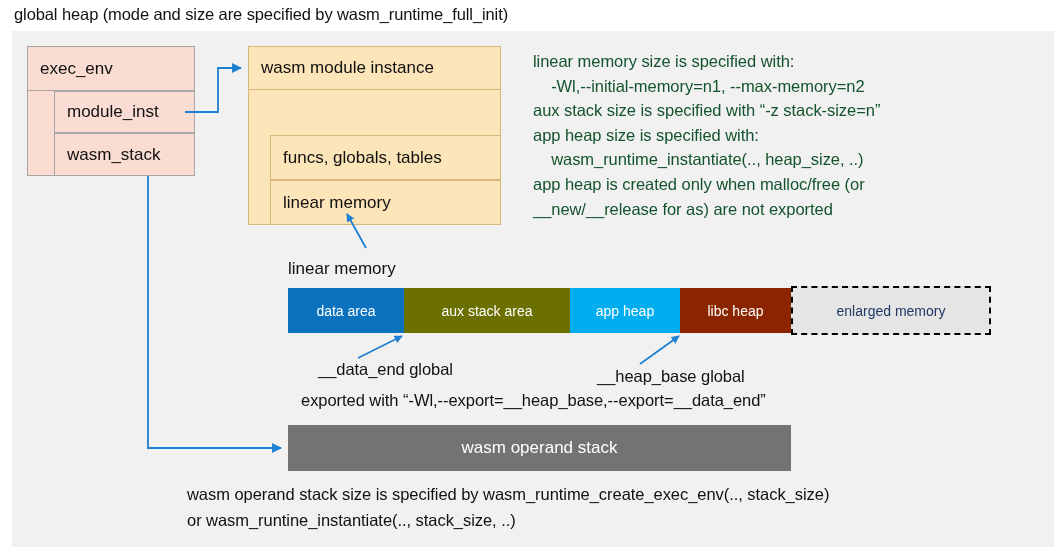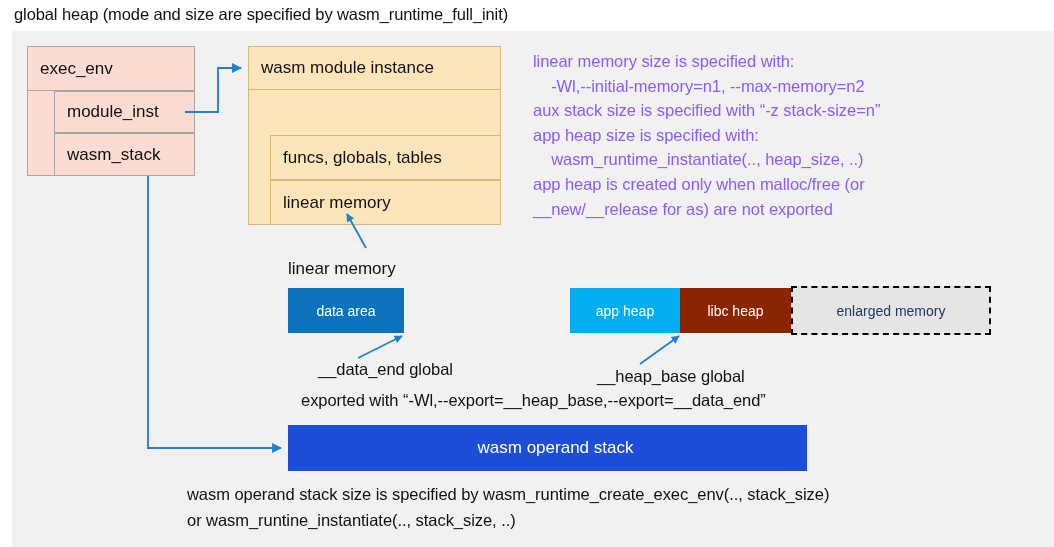--- a/index.html
+++ b/index.html
@@ -57,21 +57,21 @@
 
   
   .mod-outer { background: #fce5b9; border: 1px solid #d9b77a; }
   .mod-cell  { background: #fce5b9; border: 1px solid #d9b77a; padding-left: 12px; }
 
   
   .note {
     position: absolute;
     font-size: 16.5px;
     line-height: 24.6px;
-    color: #8b5cf6;
+    color: #14532d;
     white-space: pre;
     letter-spacing: -0.05px;
   }
 
   
   .lm-label {
     position: absolute;
     font-size: 17px;
     color: #111111;
     white-space: nowrap;
@@ -160,35 +160,38 @@
   <div class="note" style="left:533px; top:122.8px;">app heap size is specified with:</div>
   <div class="note" style="left:533px; top:147.4px;">    wasm_runtime_instantiate(.., heap_size, ..)</div>
   <div class="note" style="left:533px; top:172px;">app heap is created only when malloc/free (or</div>
   <div class="note" style="left:533px; top:196.6px;">__new/__release for as) are not exported</div>
 
   <div class="lm-label" style="left:288px; top:259px;">linear memory</div>
 
   <div class="seg" style="left:288px; top:288px; width:116px; height:45px; background:#0b72bd;">
     <span>data area</span>
   </div>
+  <div class="seg" style="left:404px; top:288px; width:166px; height:45px; background:#6b7000;">
+    <span>aux stack area</span>
+  </div>
   <div class="seg" style="left:570px; top:288px; width:110px; height:45px; background:#00aeef;">
     <span>app heap</span>
   </div>
   <div class="seg" style="left:680px; top:288px; width:111px; height:45px; background:#8b2500;">
     <span>libc heap</span>
   </div>
   <div class="seg enlarged" style="left:791px; top:286px; width:200px; height:49px;">
     <span>enlarged memory</span>
   </div>
 
   <div class="cap" style="left:318px; top:357px;">__data_end global</div>
   <div class="cap" style="left:597px; top:364px;">__heap_base global</div>
   <div class="cap" style="left:301px; top:388px;">exported with “-Wl,--export=__heap_base,--export=__data_end”</div>
 
-  <div class="opstack" style="left:288px; top:425px; width:503px; height:46px; background:#1d4ed8;padding-left:16px;">
+  <div class="opstack" style="left:288px; top:425px; width:503px; height:46px; background:#737373;">
     <span>wasm operand stack</span>
   </div>
 
   <div class="cap" style="left:187px; top:482px;">wasm operand stack size is specified by wasm_runtime_create_exec_env(.., stack_size)</div>
   <div class="cap" style="left:187px; top:508px;">or wasm_runtine_instantiate(.., stack_size, ..)</div>
 
   <svg class="wires" viewBox="0 0 1054 547">
     <defs>
       <marker id="ah" viewBox="0 0 10 10" refX="9" refY="5" markerWidth="5.5" markerHeight="5.5" orient="auto-start-reverse">
         <path d="M 0 0 L 10 5 L 0 10 z" fill="#1f7fd0"></path>

